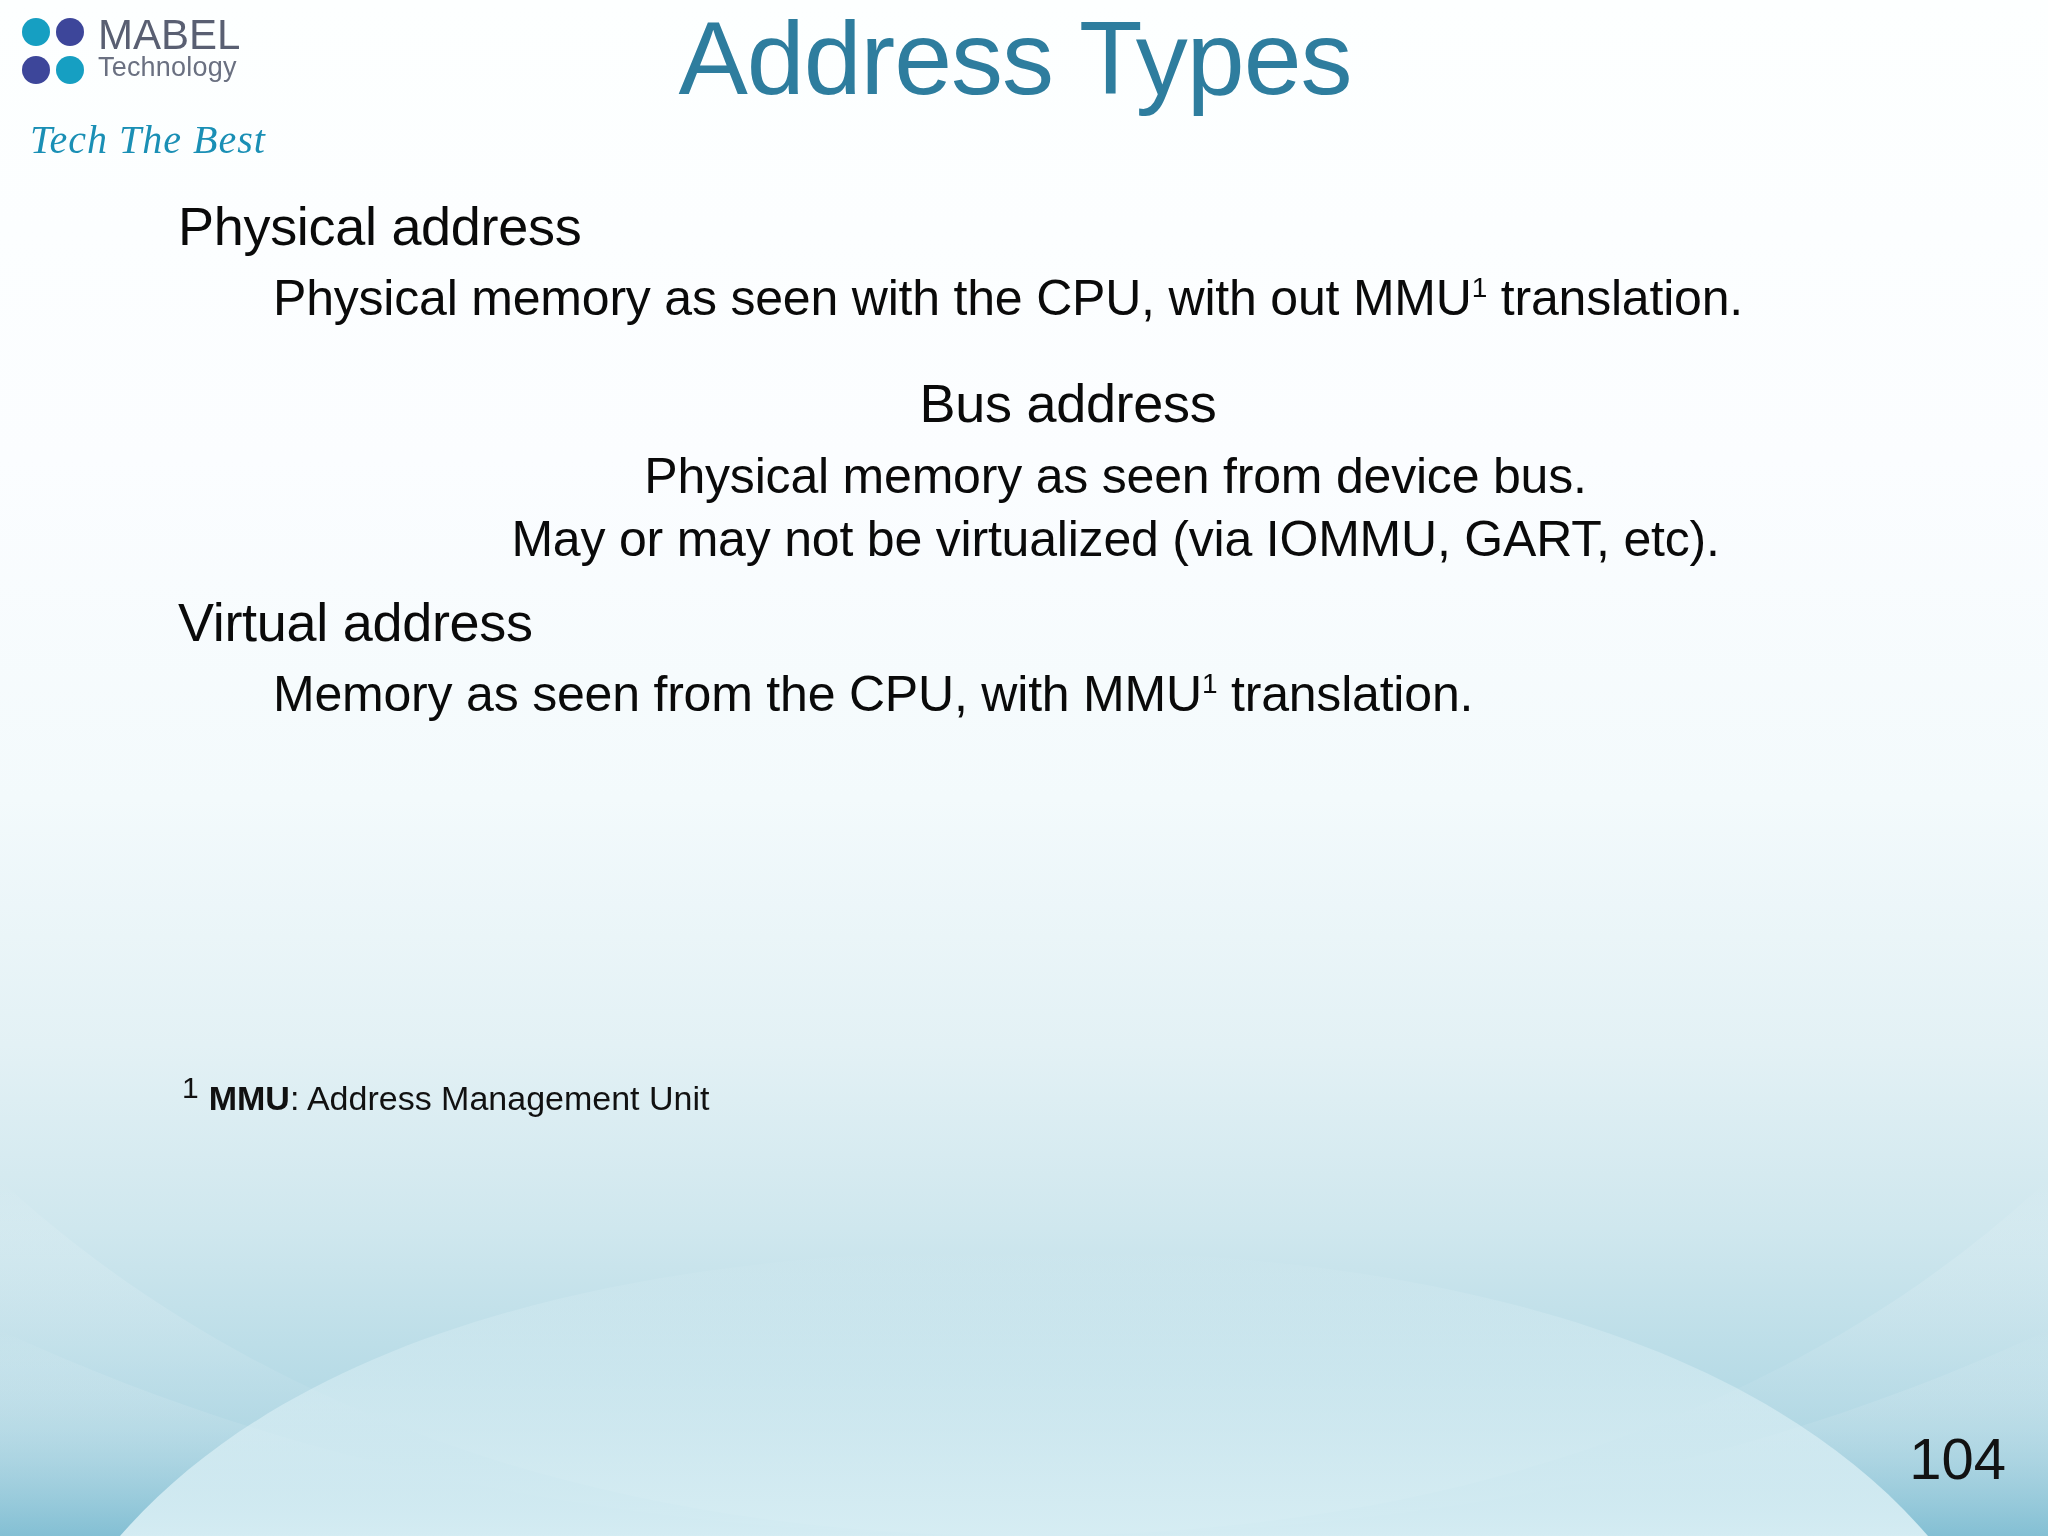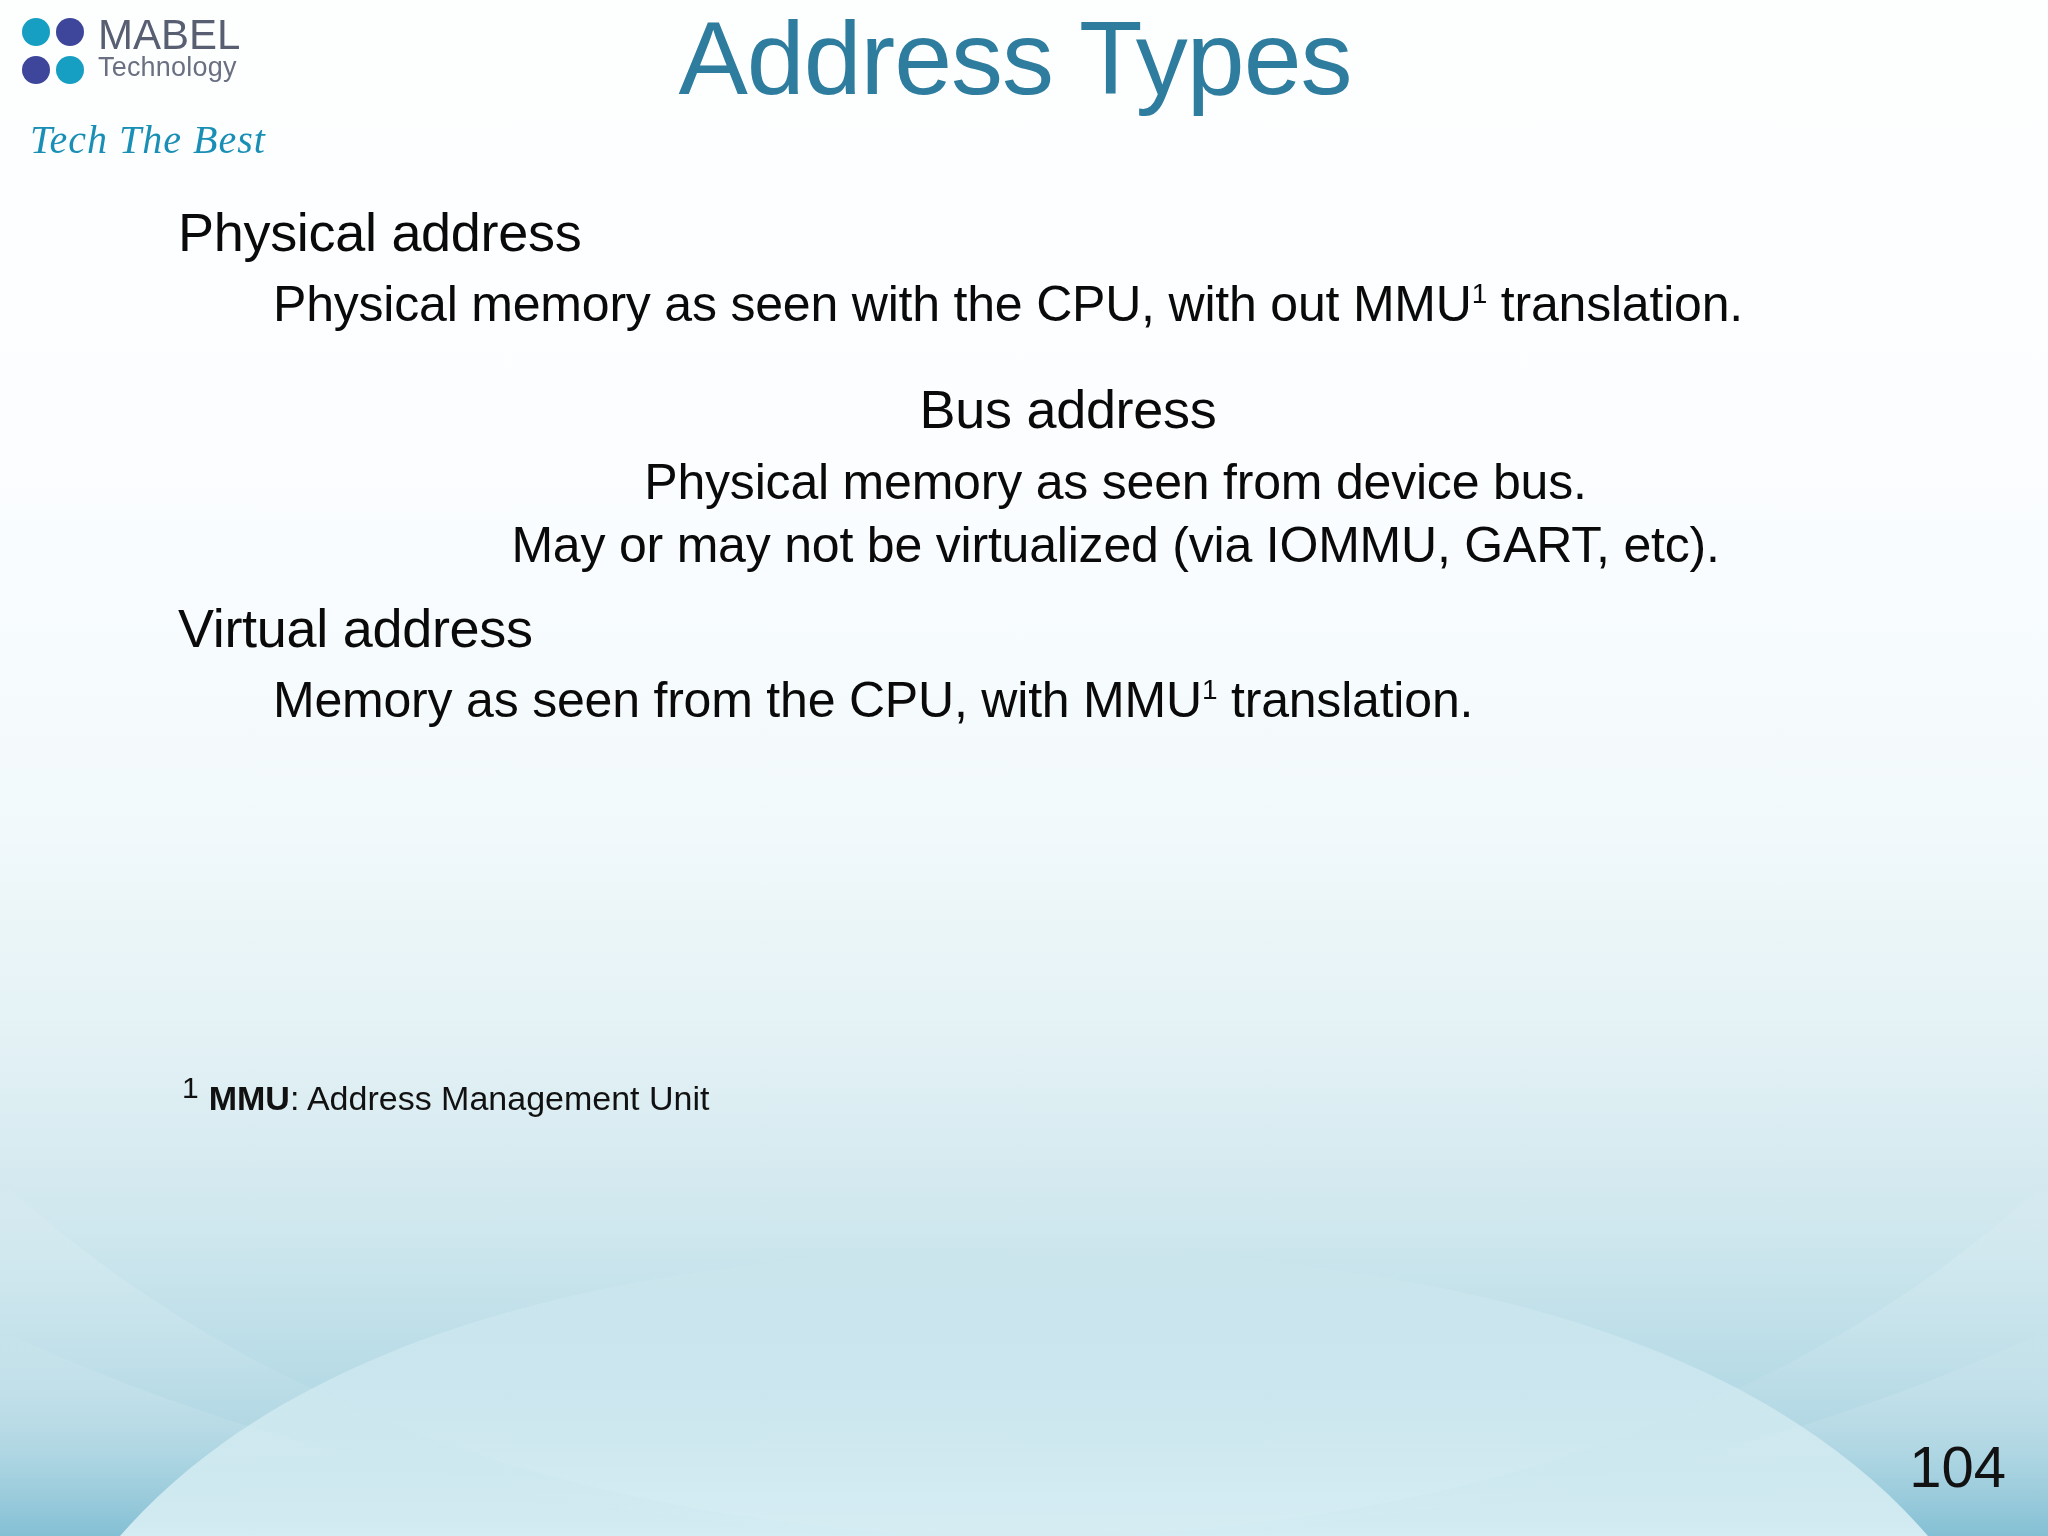--- a/index.html
+++ b/index.html
@@ -115,21 +115,21 @@
     color: #2e7d9e;
     letter-spacing: -1px;
     line-height: 1.2;
     white-space: nowrap;
   }
 
   
   .body {
     position: absolute;
     left: 178px;
-    top: 202px;
+    top: 196px;
     width: 1780px;
     color: #0a0a0a;
   }
 
   .lvl1 {
     font-size: 54px;
     line-height: 1.12;
     margin: 0 0 6px 0;
     letter-spacing: -0.3px;
   }
@@ -174,21 +174,21 @@
     margin-right: 10px;
   }
   .footnote .fn-term {
     font-weight: bold;
   }
 
   
   .page-number {
     position: absolute;
     right: 42px;
-    bottom: 36px;
+    bottom: 44px;
     font-size: 58px;
     color: #121212;
     letter-spacing: 0px;
   }
 </style>
 </head>
 <body>
 
 <div class="slide">
 

